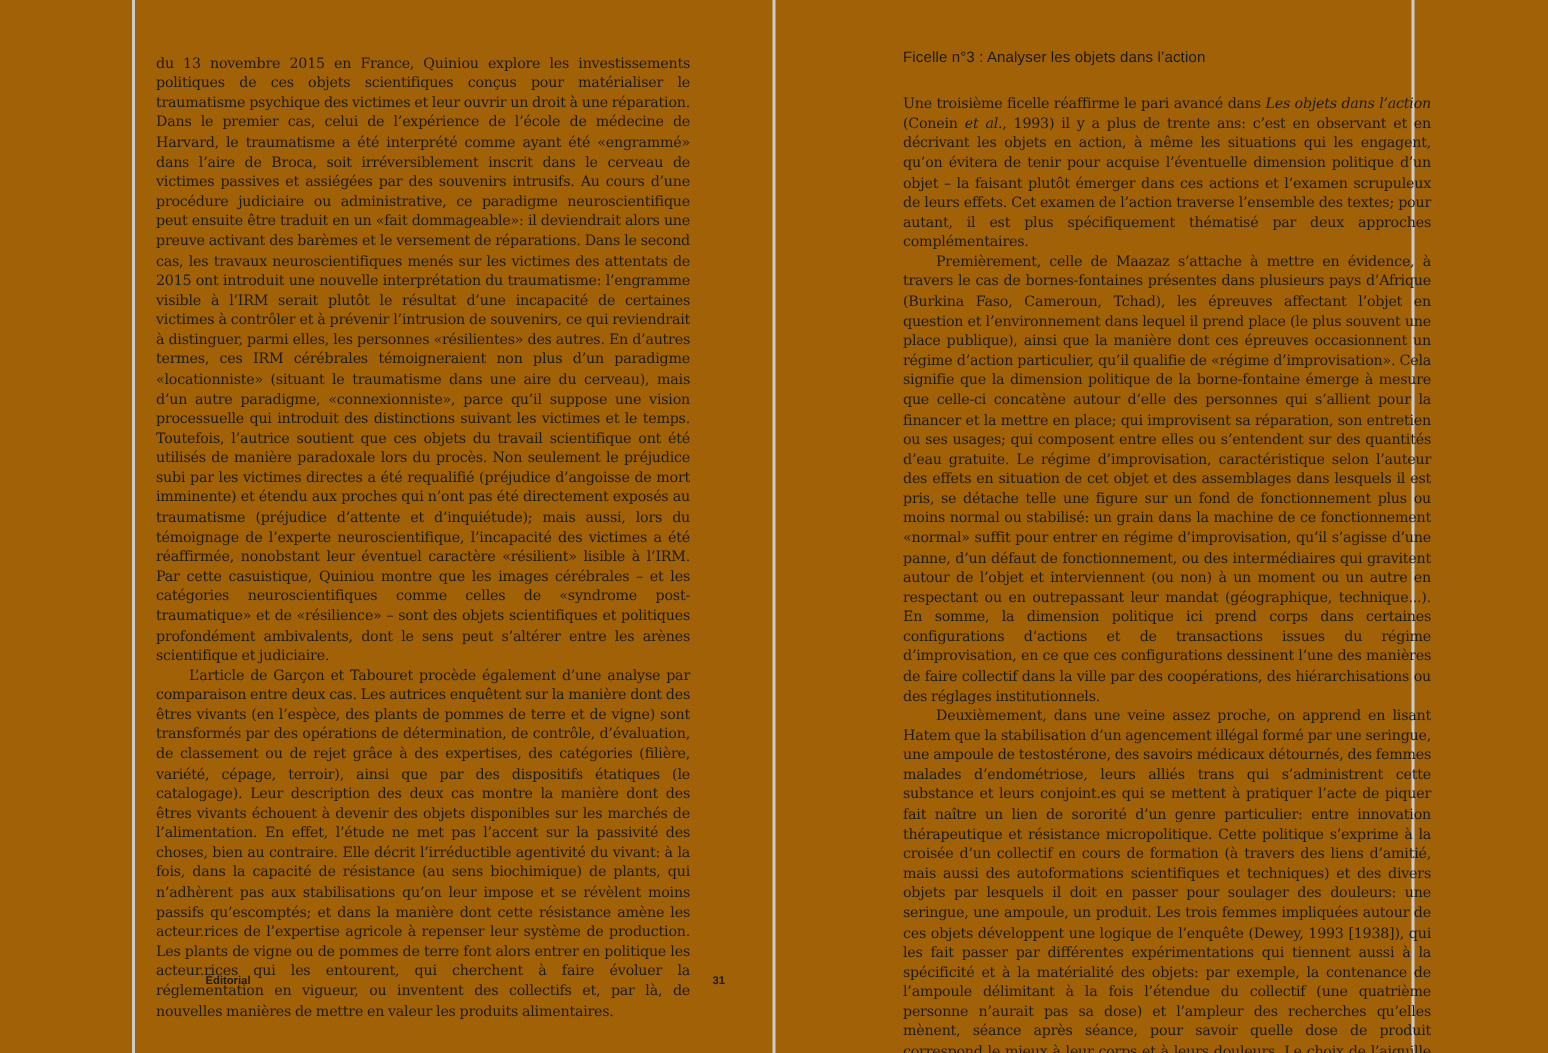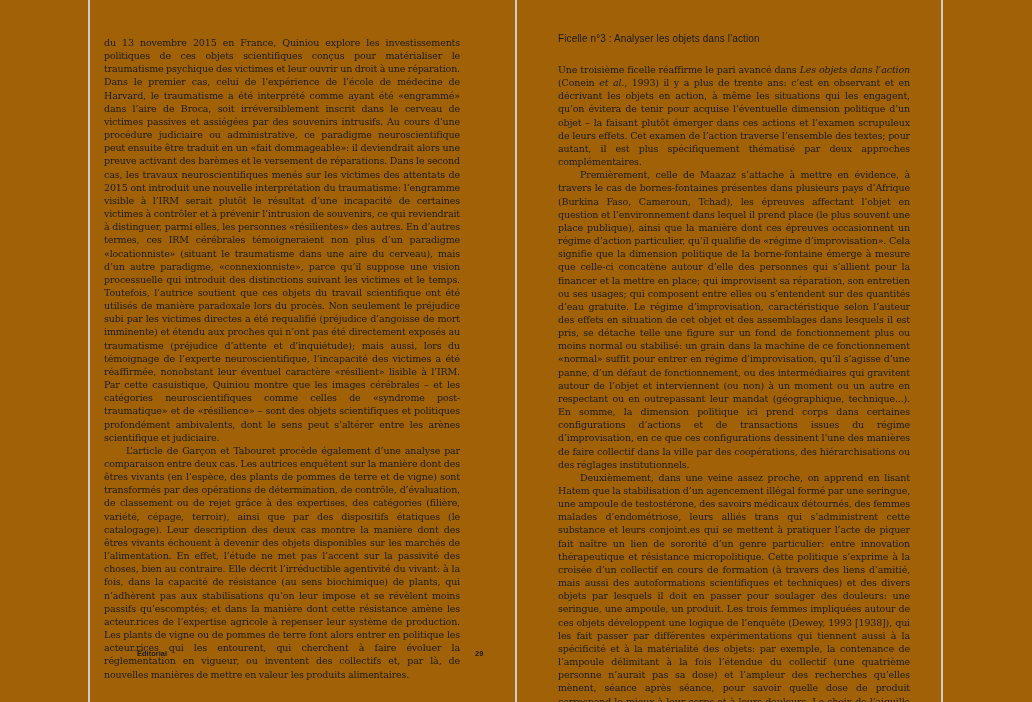--- a/index.html
+++ b/index.html
@@ -23,21 +23,21 @@
   }
   .edge-line.left   { left: 88px; }
   .edge-line.center { left: 515px; }
   .edge-line.right  { left: 941px; }
   .page {
     position: absolute;
     top: 0;
     height: 702px;
   }
   .page-left  { left: 104px; width: 356px; }
-  .page-right { left: 558px; width: 352px; }
+  .page-right { left: 602px; width: 352px; }
   .body-text {
     position: absolute;
     left: 0;
     right: 0;
     top: 36px;
     font-size: 9.5px;
     line-height: 13.15px;
     letter-spacing: -0.15px;
     word-spacing: -0.3px;
     text-align: justify;
@@ -82,21 +82,21 @@
   <div class="edge-line center" style="background: rgb(203, 203, 203);"></div>
   <div class="edge-line right" style="background: rgb(203, 203, 203);"></div>
 
   <div class="page page-left">
     <div class="body-text" style="color: rgb(27, 27, 27);">
         <p><span>du 13 novembre 2015 en France, Quiniou explore les investissements politiques de ces objets scientifiques conçus pour matérialiser le traumatisme psychique des victimes et leur ouvrir un droit à une réparation. Dans le premier cas, celui de l’expérience de l’école de médecine de Harvard, le traumatisme a été interprété comme ayant été «engrammé» dans l’aire de Broca, soit irréversiblement inscrit dans le cerveau de victimes passives et assiégées par des souvenirs intrusifs. Au cours d’une procédure judiciaire ou administrative, ce paradigme neuroscientifique peut ensuite être traduit en un «fait dommageable»: il deviendrait alors une preuve activant des barèmes et le versement de réparations. Dans le second cas, les travaux neuroscientifiques menés sur les victimes des attentats de 2015 ont introduit une nouvelle interprétation du traumatisme: l’engramme visible à l’IRM serait plutôt le résultat d’une incapacité de certaines victimes à contrôler et à prévenir l’intrusion de souvenirs, ce qui reviendrait à distinguer, parmi elles, les personnes «résilientes» des autres. En d’autres termes, ces IRM cérébrales témoigneraient non plus d’un paradigme «locationniste» (situant le traumatisme dans une aire du cerveau), mais d’un autre paradigme, «connexionniste», parce qu’il suppose une vision processuelle qui introduit des distinctions suivant les victimes et le temps. Toutefois, l’autrice soutient que ces objets du travail scientifique ont été utilisés de manière paradoxale lors du procès. Non seulement le préjudice subi par les victimes directes a été requalifié (préjudice d’angoisse de mort imminente) et étendu aux proches qui n’ont pas été directement exposés au traumatisme (préjudice d’attente et d’inquiétude); mais aussi, lors du témoignage de l’experte neuroscientifique, l’incapacité des victimes a été réaffirmée, nonobstant leur éventuel caractère «résilient» lisible à l’IRM. Par cette casuistique, Quiniou montre que les images cérébrales – et les catégories neuroscientifiques comme celles de «syndrome post-traumatique» et de «résilience» – sont des objets scientifiques et politiques profondément ambivalents, dont le sens peut s’altérer entre les arènes scientifique et judiciaire.</span></p>
         <p class="indent"><span>L’article de Garçon et Tabouret procède également d’une analyse par comparaison entre deux cas. Les autrices enquêtent sur la manière dont des êtres vivants (en l’espèce, des plants de pommes de terre et de vigne) sont transformés par des opérations de détermination, de contrôle, d’évaluation, de classement ou de rejet grâce à des expertises, des catégories (filière, variété, cépage, terroir), ainsi que par des dispositifs étatiques (le catalogage). Leur description des deux cas montre la manière dont des êtres vivants échouent à devenir des objets disponibles sur les marchés de l’alimentation. En effet, l’étude ne met pas l’accent sur la passivité des choses, bien au contraire. Elle décrit l’irréductible agentivité du vivant: à la fois, dans la capacité de résistance (au sens biochimique) de plants, qui n’adhèrent pas aux stabilisations qu’on leur impose et se révèlent moins passifs qu’escomptés; et dans la manière dont cette résistance amène les acteur.rices de l’expertise agricole à repenser leur système de production. Les plants de vigne ou de pommes de terre font alors entrer en politique les acteur.rices qui les entourent, qui cherchent à faire évoluer la réglementation en vigueur, ou inventent des collectifs et, par là, de nouvelles manières de mettre en valeur les produits alimentaires.</span></p>
       </div>
     <div class="footer" style="color: rgb(26, 26, 26);">
       <span class="footer-label">Éditorial</span>
-      <span class="footer-page-l">29</span>
+      <span class="footer-page-l">31</span>
     </div>
   </div>
 
   <div class="page page-right">
     <div class="running-head" style="color: rgb(26, 26, 26);">Ficelle n°3 : Analyser les objets dans l’action</div>
     <div class="body-text" style="color: rgb(27, 27, 27);">
         <p><span>Une troisième ficelle réaffirme le pari avancé dans </span><span class="italic">Les objets dans l’action</span><span> (Conein </span><span class="italic">et al.</span><span>, 1993) il y a plus de trente ans: c’est en observant et en décrivant les objets en action, à même les situations qui les engagent, qu’on évitera de tenir pour acquise l’éventuelle dimension politique d’un objet – la faisant plutôt émerger dans ces actions et l’examen scrupuleux de leurs effets. Cet examen de l’action traverse l’ensemble des textes; pour autant, il est plus spécifiquement thématisé par deux approches complémentaires.</span></p>
         <p class="indent"><span>Premièrement, celle de Maazaz s’attache à mettre en évidence, à travers le cas de bornes-fontaines présentes dans plusieurs pays d’Afrique (Burkina Faso, Cameroun, Tchad), les épreuves affectant l’objet en question et l’environnement dans lequel il prend place (le plus souvent une place publique), ainsi que la manière dont ces épreuves occasionnent un régime d’action particulier, qu’il qualifie de «régime d’improvisation». Cela signifie que la dimension politique de la borne-fontaine émerge à mesure que celle-ci concatène autour d’elle des personnes qui s’allient pour la financer et la mettre en place; qui improvisent sa réparation, son entretien ou ses usages; qui composent entre elles ou s’entendent sur des quantités d’eau gratuite. Le régime d’improvisation, caractéristique selon l’auteur des effets en situation de cet objet et des assemblages dans lesquels il est pris, se détache telle une figure sur un fond de fonctionnement plus ou moins normal ou stabilisé: un grain dans la machine de ce fonctionnement «normal» suffit pour entrer en régime d’improvisation, qu’il s’agisse d’une panne, d’un défaut de fonctionnement, ou des intermédiaires qui gravitent autour de l’objet et interviennent (ou non) à un moment ou un autre en respectant ou en outrepassant leur mandat (géographique, technique...). En somme, la dimension politique ici prend corps dans certaines configurations d’actions et de transactions issues du régime d’improvisation, en ce que ces configurations dessinent l’une des manières de faire collectif dans la ville par des coopérations, des hiérarchisations ou des réglages institutionnels.</span></p>
         <p class="indent"><span>Deuxièmement, dans une veine assez proche, on apprend en lisant Hatem que la stabilisation d’un agencement illégal formé par une seringue, une ampoule de testostérone, des savoirs médicaux détournés, des femmes malades d’endométriose, leurs alliés trans qui s’administrent cette substance et leurs conjoint.es qui se mettent à pratiquer l’acte de piquer fait naître un lien de sororité d’un genre particulier: entre innovation thérapeutique et résistance micropolitique. Cette politique s’exprime à la croisée d’un collectif en cours de formation (à travers des liens d’amitié, mais aussi des autoformations scientifiques et techniques) et des divers objets par lesquels il doit en passer pour soulager des douleurs: une seringue, une ampoule, un produit. Les trois femmes impliquées autour de ces objets développent une logique de l’enquête (Dewey, 1993 [1938]), qui les fait passer par différentes expérimentations qui tiennent aussi à la spécificité et à la matérialité des objets: par exemple, la contenance de l’ampoule délimitant à la fois l’étendue du collectif (une quatrième personne n’aurait pas sa dose) et l’ampleur des recherches qu’elles mènent, séance après séance, pour savoir quelle dose de produit correspond le mieux à leur corps et à leurs douleurs. Le choix de l’aiguille quand il s’agit de se piquer (et de le faire non pas à la surface comme pour certaines injections ou dans la veine, mais jusqu’à</span></p>
       </div>

